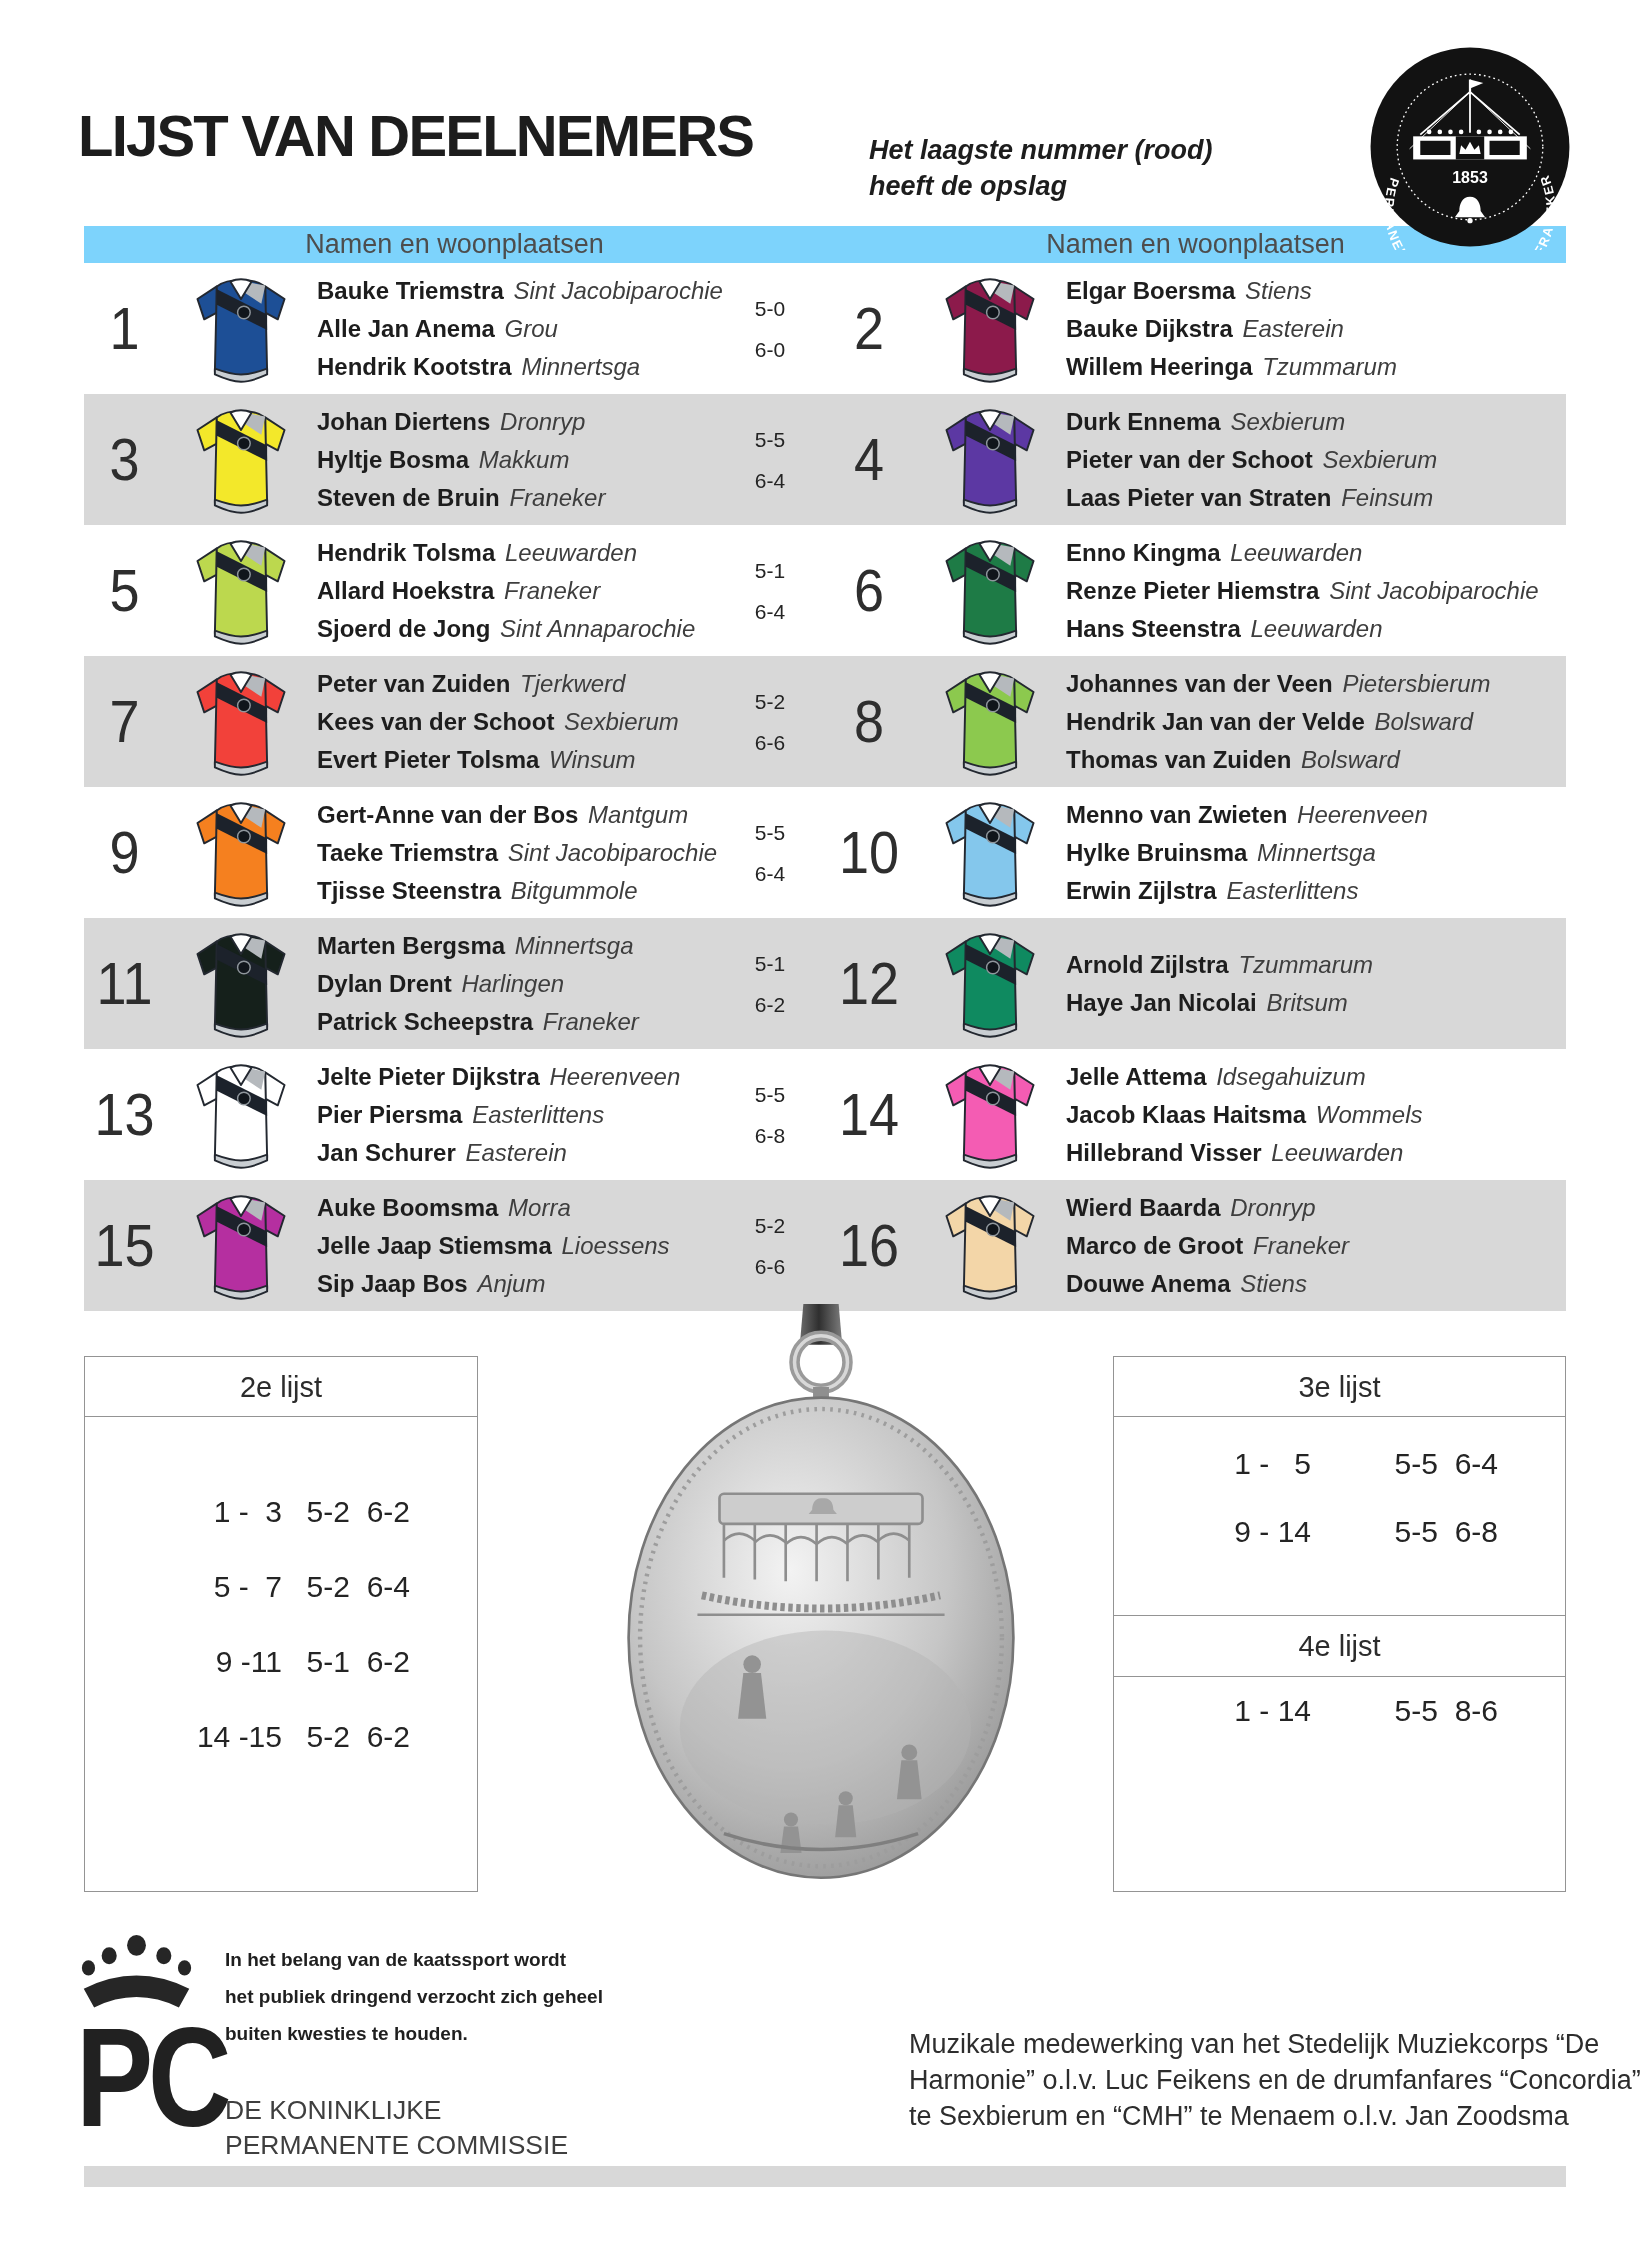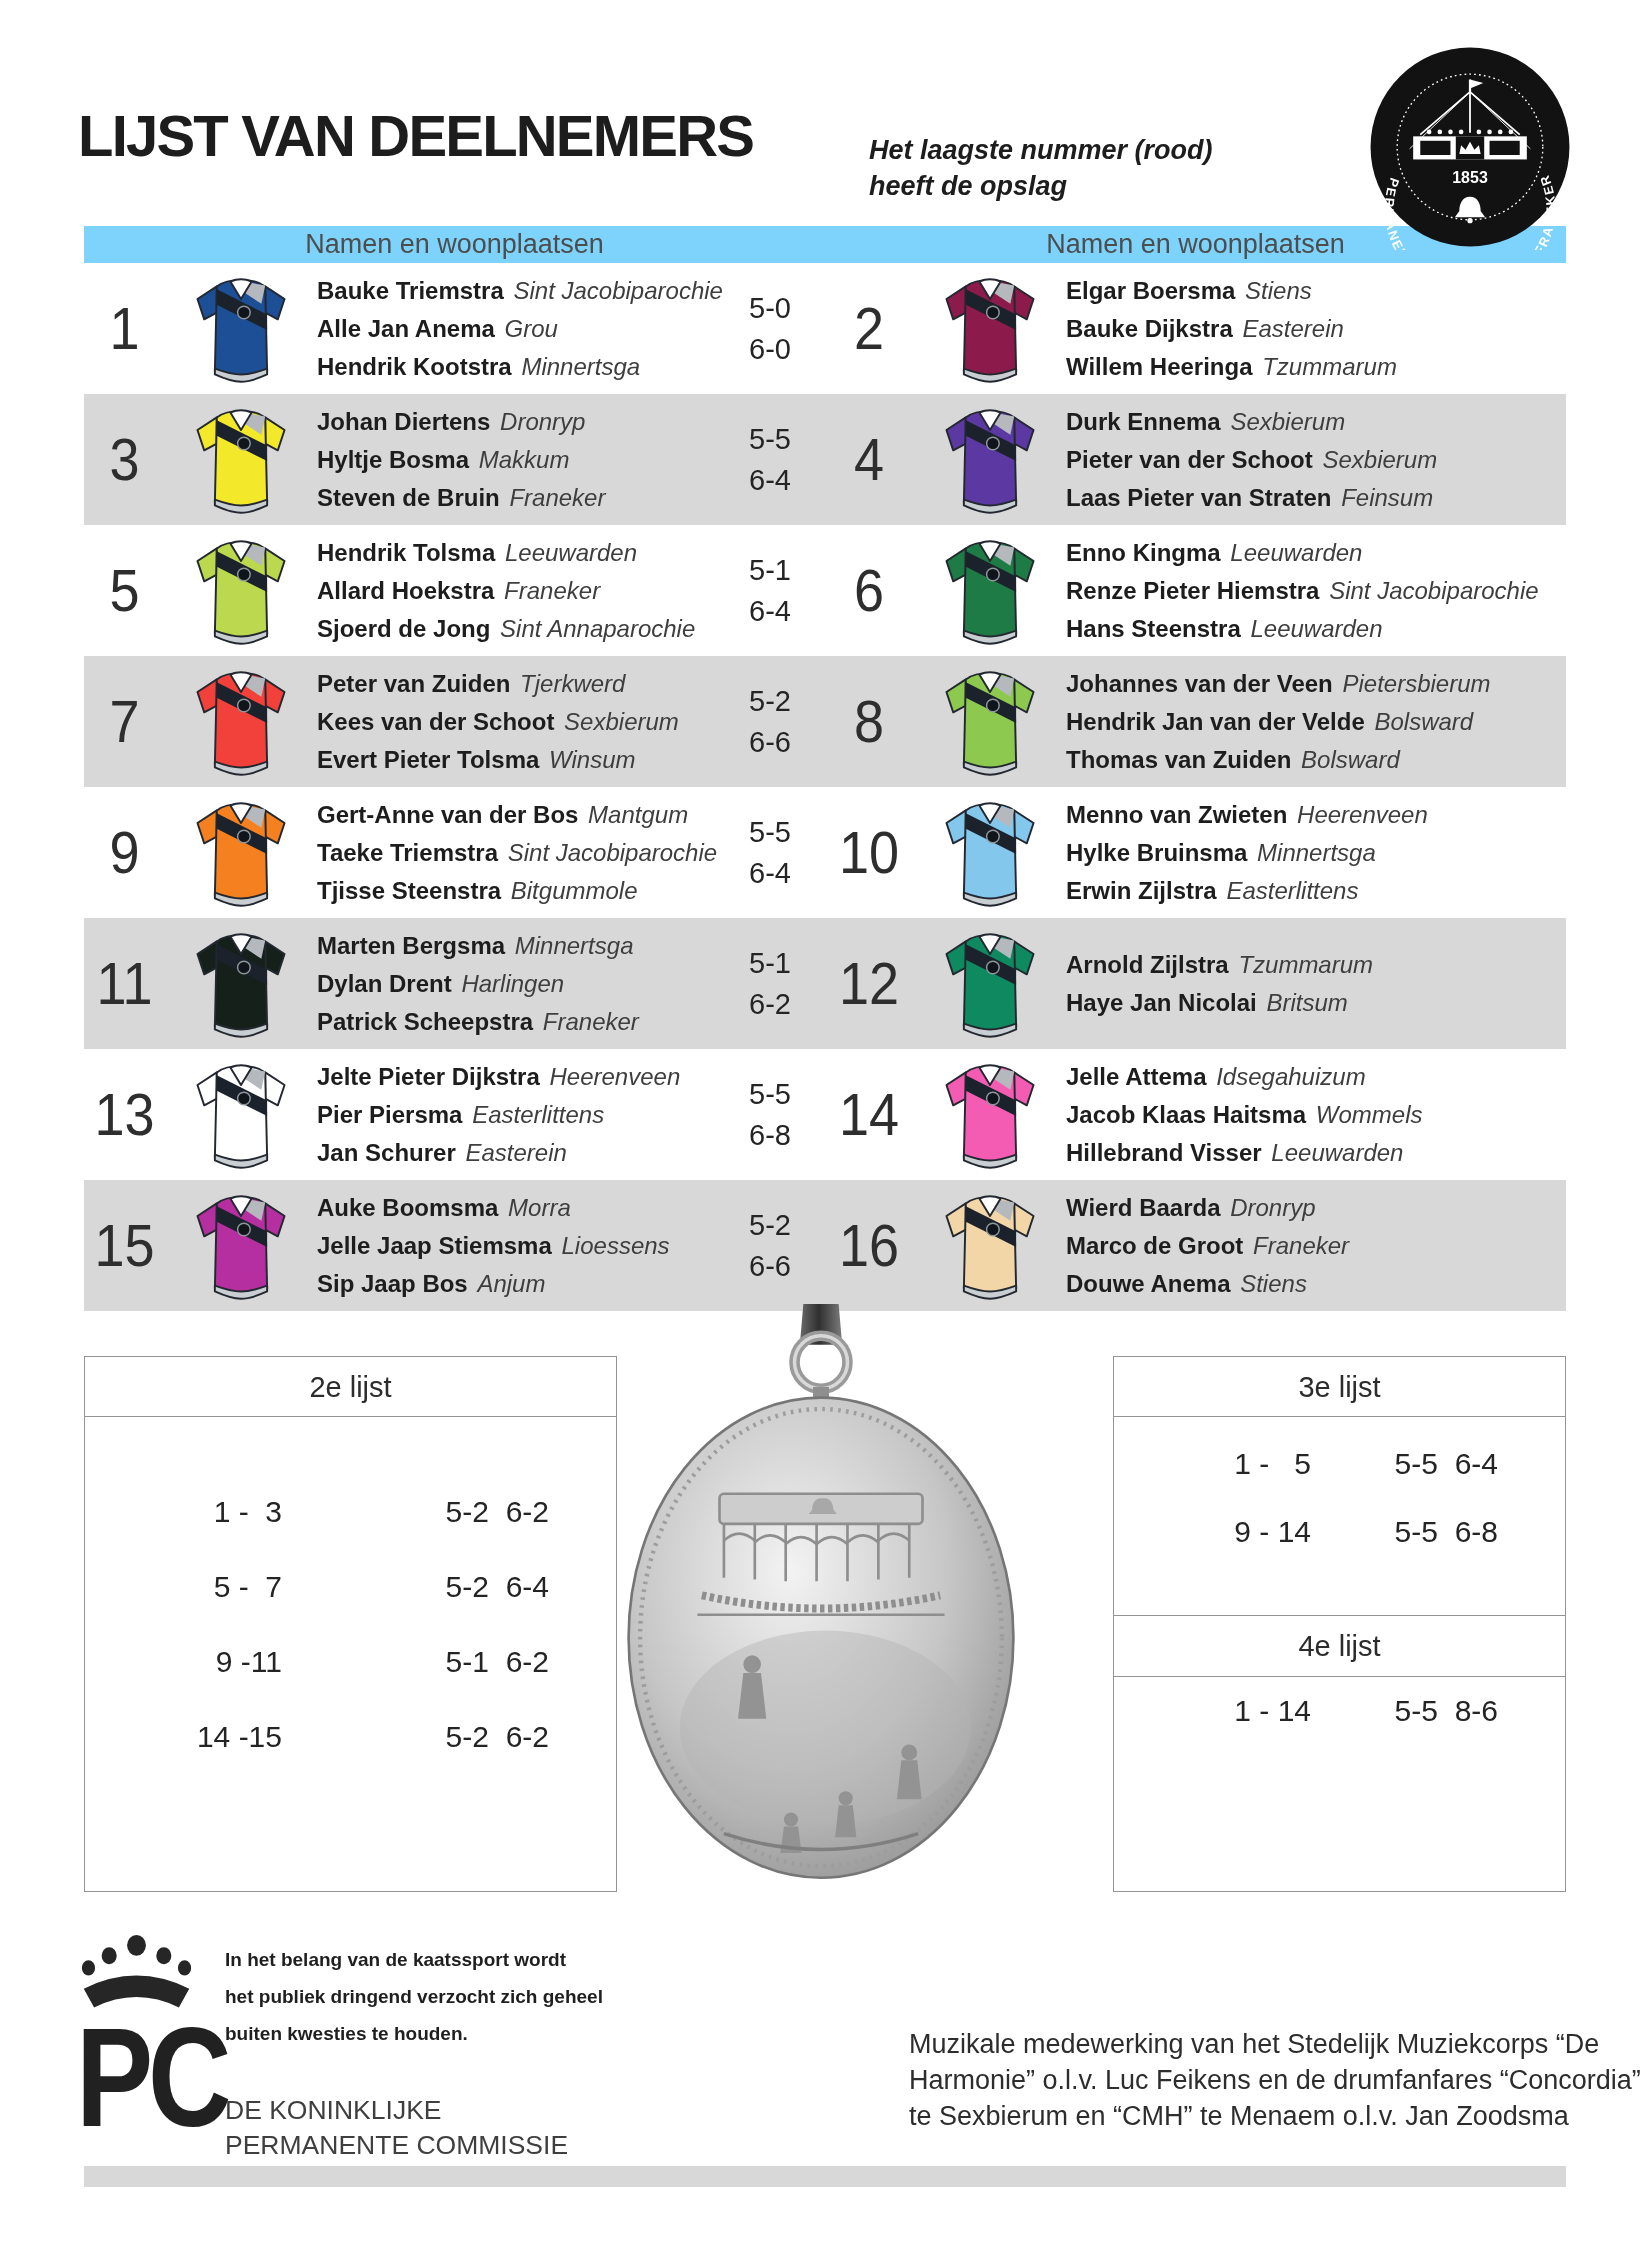--- a/index.html
+++ b/index.html
@@ -20,24 +20,24 @@
     align-items:center;}
   .match-row.alt{background:#d8d8d8;}
   .team{display:contents;}
   .team-number{font-size:60px;font-weight:300;color:#2e2e2e;text-align:center;transform:scaleX(.9);}
   .shirt{width:132px;height:120px;justify-self:center;}
   .shirt .body-part{fill:var(--c,#cccccc);}
   .players{align-self:center;}
   .player{font-size:24px;line-height:38px;white-space:nowrap;}
   .p-name{font-weight:700;}
   .p-place{font-style:italic;color:#3e3e3e;margin-left:9.7px;}
-  .score{font-size:29px;line-height:41px;text-align:center;color:#242424;}
+  .score{font-size:21px;line-height:41px;text-align:center;color:#242424;}
   
   .listbox{position:absolute;border:1.8px solid #949494;box-sizing:border-box;background:#fff;}
-  #box2{left:84px;top:1356px;width:533px;height:536px;}
+  #box2{left:84px;top:1356px;width:394px;height:536px;}
   #box34{left:1113px;top:1356px;width:453px;height:536px;}
   .list-title{text-align:center;font-size:29px;color:#2c2c2c;padding:14px 0 12.4px;}
   .list-divider{border-top:1.8px solid #949494;}
   .lrows{display:flex;flex-direction:column;}
   #rows2{padding-top:78px;gap:41px;}
   #rows3{padding-top:30px;gap:34px;}
   #rows4{padding-top:17.6px;gap:34px;}
   .lrow{display:flex;padding:0 67px 0 56px;font-size:30px;color:#242424;justify-content:space-between;gap:13px;}
   .pair{white-space:pre;min-width:141px;text-align:right;}
   .lscore{white-space:pre;}

